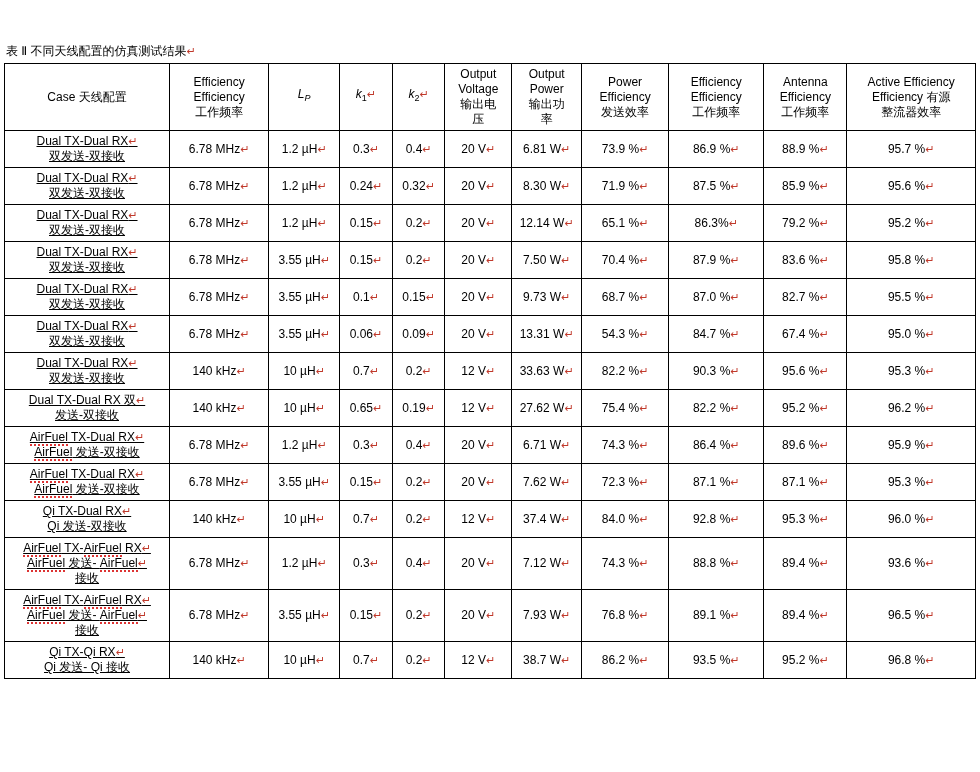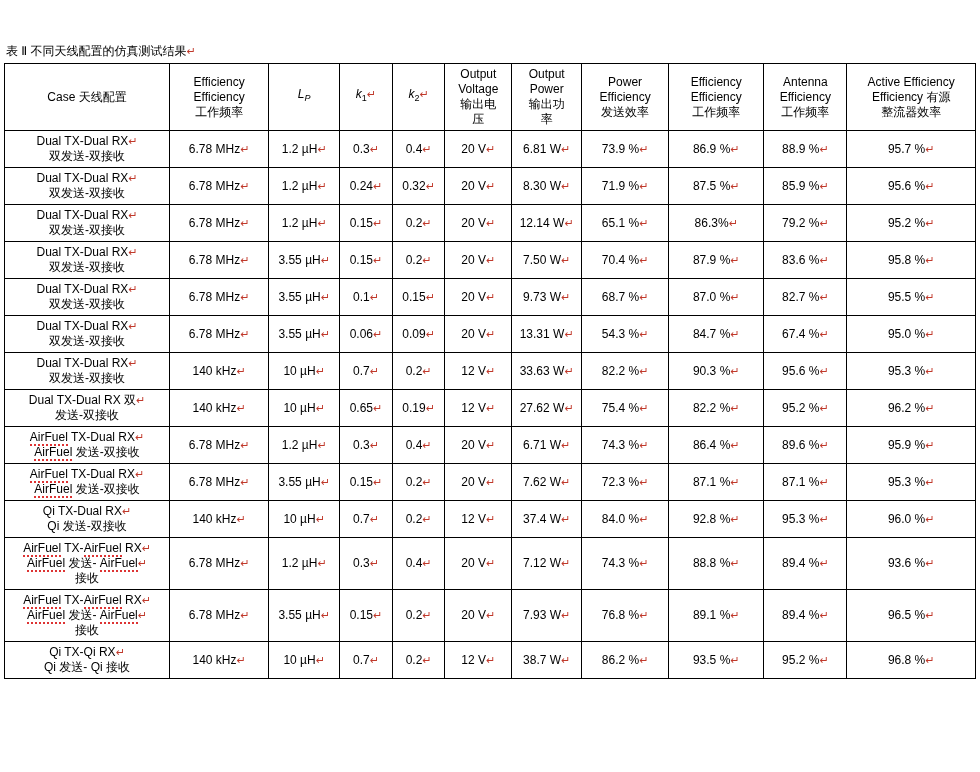--- a/index.html
+++ b/index.html
@@ -58,20 +58,21 @@
   .col-k1    { width: 52px; }
   .col-k2    { width: 52px; }
   .col-vout  { width: 66px; }
   .col-pout  { width: 69px; }
   .col-sys   { width: 86px; }
   .col-tx    { width: 94px; }
   .col-ant   { width: 82px; }
   .col-rect  { width: 127px; }
   td.case-cell {
     text-align: center;
+    text-decoration: underline;
   }
   .sub {
     font-size: 9px;
     vertical-align: sub;
   }
   .ital {
     font-style: italic;
   }
   .spell {
     border-bottom: 2px dotted #d33;

